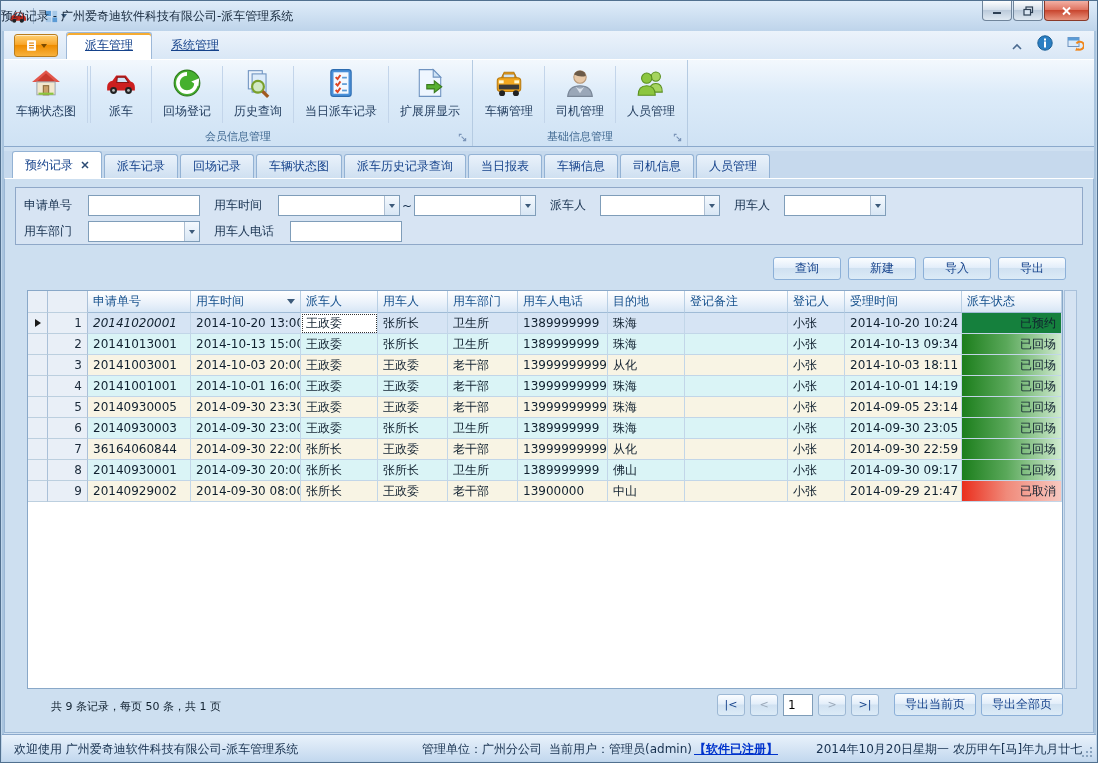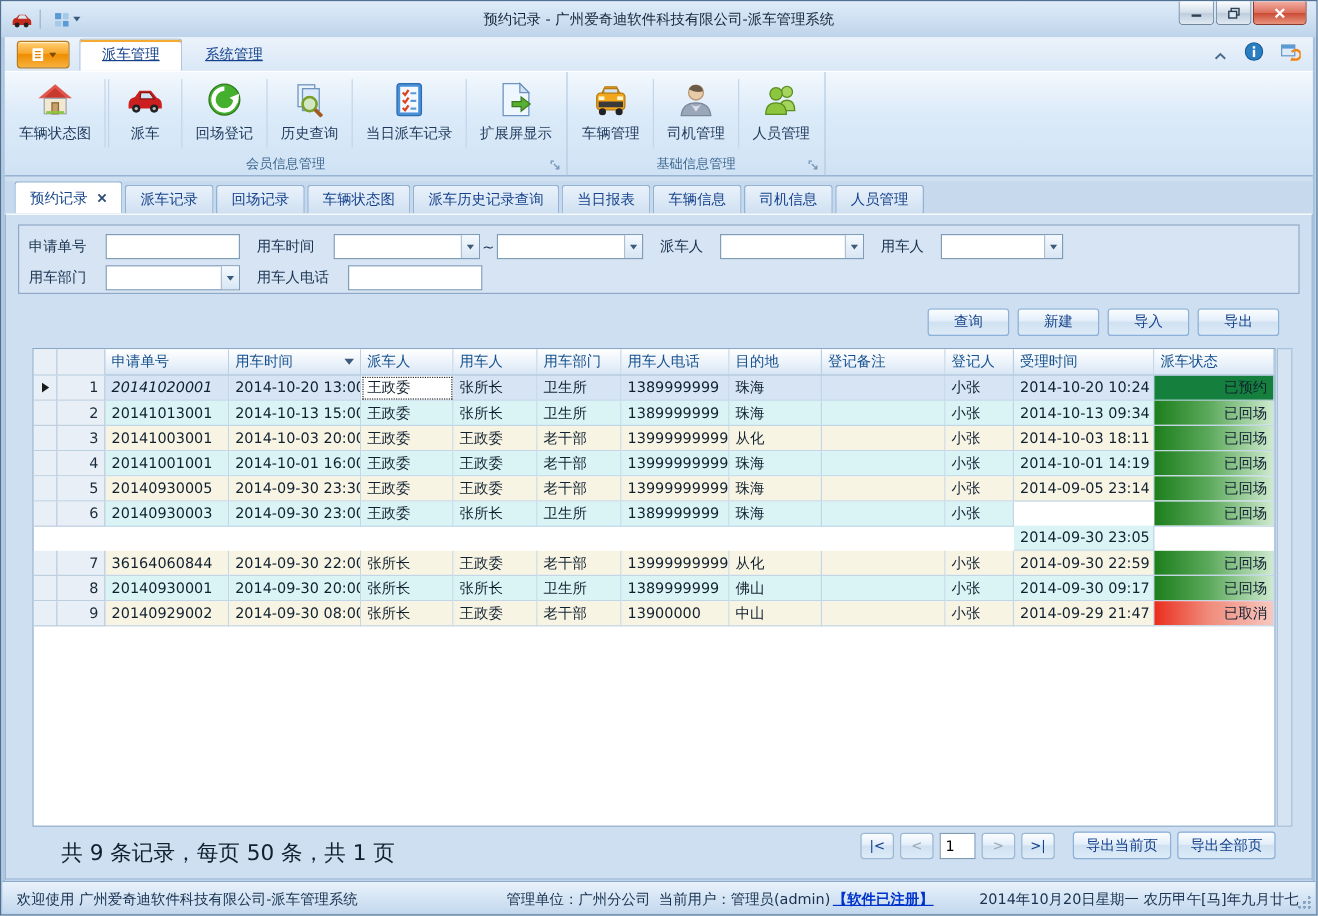--- a/index.html
+++ b/index.html
@@ -6,21 +6,21 @@
   *{box-sizing:border-box;}
   .window{position:relative;width:1098px;height:763px;background:#bfd5ea;border:1px solid #51708f;overflow:hidden;}
   .frame{position:absolute;inset:1px;border:2px solid #a9c4de;background:#cfe0f1;}
 
   
   .titlebar{position:absolute;left:0;top:0;right:0;height:30px;background:linear-gradient(#dfecf9,#bed4ea);display:flex;align-items:center;}
   .app-icon{margin-left:8px;width:18px;height:16px;display:flex;align-items:center;}
   .qat-sep{width:1px;height:16px;background:#9ab2cc;margin:0 6px;}
   .qat-btn{display:flex;align-items:center;gap:2px;padding:2px 4px;border-radius:3px;}
   .dd-arrow{width:0;height:0;border-left:3px solid transparent;border-right:3px solid transparent;border-top:4px solid #3c5a7a;}
-  .title-text{position:absolute;left:0;right:0;text-align:center;font-size:12px;color:#14263a;pointer-events:none;}
+  .title-text{position:absolute;left:0;right:0;font-size:12px;color:#14263a;pointer-events:none;}
   .win-controls{position:absolute;right:8px;top:0;display:flex;}
   .win-btn{width:30px;height:20px;border:1px solid #70859b;border-top:none;background:linear-gradient(#fdfefe,#d2dde9 50%,#bccbdb 50%,#dfe9f2);display:flex;align-items:center;justify-content:center;border-radius:0 0 4px 4px;margin-left:1px;}
   .win-btn.close{width:45px;background:linear-gradient(#f3b0a4,#dd6f5c 50%,#c94730 50%,#e8947f);border-color:#8a3a2a;}
 
   
   .tabrow{position:absolute;left:3px;right:3px;top:30px;height:28px;background:linear-gradient(#ecf3fb,#d9e7f6);display:flex;align-items:flex-end;}
   .app-button{width:44px;height:23px;margin:0 8px 0 10px;border-radius:3px;border:1px solid #b97d1e;background:linear-gradient(#ffd072,#f8a72c 45%,#ef8d00 50%,#f7b23e);display:flex;align-items:center;justify-content:center;gap:3px;box-shadow:inset 0 1px 0 rgba(255,255,255,.6);margin-bottom:2px;}
   .ribbon-tab{padding:4px 18px 5px;font-size:12px;color:#15428b;border:1px solid transparent;border-bottom:none;border-radius:3px 3px 0 0;cursor:default;text-decoration:underline;}
   .ribbon-tab.active{background:#fff;border-color:#9db8d8;box-shadow:inset 0 2px 0 #f5ab32;}
   .tabrow-right{position:absolute;right:10px;bottom:4px;display:flex;align-items:center;gap:14px;}
@@ -61,21 +61,21 @@
   .ghead .gcell{height:22px;background:linear-gradient(#ffffff,#e9f1fa 60%,#d7e6f5);color:#15508c;border-right:1px solid #b9cfe4;border-bottom:1px solid #9fbbd6;position:relative;}
   .gbody .gcell{height:21px;}
   .gcell.numc,.gcell.indc{background:#e9eff7;border-right:1px solid #aac0d8;border-bottom:1px solid #bccfdf;justify-content:flex-end;color:#1b2a3a;}
   .gcell.indc{justify-content:center;padding:0 2px;}
   .ind-arrow{width:0;height:0;border-top:4px solid transparent;border-bottom:4px solid transparent;border-left:6px solid #1a1a1a;}
   .gcell.right{justify-content:flex-end;}
   .gcell.focused{background:#fff !important;outline:1px dotted #333;outline-offset:-2px;}
   .sort-arrow{position:absolute;right:5px;width:0;height:0;border-left:4px solid transparent;border-right:4px solid transparent;border-top:5px solid #3c5a7a;}
   .vscroll{position:absolute;left:1059px;top:111px;width:13px;height:399px;background:#d5e3f2;border:1px solid #a8c0da;}
 
-  .grid-footer-summary{position:absolute;left:46px;top:520px;font-size:18px;color:#10202f;}
+  .grid-footer-summary{position:absolute;left:46px;top:520px;font-size:11px;color:#10202f;}
   .pager{position:absolute;right:30px;top:514px;display:flex;align-items:center;gap:5px;}
   .pbtn{width:28px;height:22px;font-size:11px;display:flex;align-items:center;justify-content:center;color:#15428b;background:linear-gradient(#fbfdff,#e3eefa 45%,#d0e1f1 50%,#dcebf7);border:1px solid #9db8d4;border-radius:3px;}
   .pbtn.disabled{color:#9aa8b8;}
   .page-input{width:30px;height:22px;border:1px solid #7f9db9;font-size:12px;text-align:left;padding:0 4px;font-family:inherit;}
   .pexp{margin-left:10px;}
 
   
   .statusbar{position:absolute;left:1px;right:1px;bottom:1px;height:27px;background:linear-gradient(#e9f2fb,#c3d8ee);border-top:1px solid #8ba9cc;font-size:12px;color:#17314f;}
   .sb-item{position:absolute;top:6px;white-space:nowrap;}
   .sb-link{color:#0033cc;text-decoration:underline;font-weight:bold;}
@@ -521,21 +521,21 @@
             <div class="gcell numc">6</div>
             <div class="gcell" style="background: rgb(218, 244, 246);">20140930003</div>
             <div class="gcell" style="background: rgb(218, 244, 246);">2014-09-30 23:00</div>
             <div class="gcell" style="background: rgb(218, 244, 246);">王政委</div>
             <div class="gcell" style="background: rgb(218, 244, 246);">张所长</div>
             <div class="gcell" style="background: rgb(218, 244, 246);">卫生所</div>
             <div class="gcell" style="background: rgb(218, 244, 246);">1389999999</div>
             <div class="gcell" style="background: rgb(218, 244, 246);">珠海</div>
             <div class="gcell" style="background: rgb(218, 244, 246);"></div>
             <div class="gcell" style="background: rgb(218, 244, 246);">小张</div>
-            <div class="gcell" style="background: rgb(218, 244, 246); margin-top: 20px;">2014-09-30 23:05</div>
+            <div class="gcell" style="background: rgb(218, 244, 246);">2014-09-30 23:05</div>
             <div class="gcell right" style="background: linear-gradient(90deg, rgb(28, 126, 28) 0%, rgb(90, 168, 90) 45%, rgb(207, 234, 207) 100%);">已回场</div>
           </div>
           <div class="grow" style="grid-template-columns: 20px 40px 103px 110px 77px 70px 70px 90px 77px 103px 57px 117px 100px;">
             <div class="gcell indc"></div>
             <div class="gcell numc">7</div>
             <div class="gcell" style="background: rgb(248, 244, 228);">36164060844</div>
             <div class="gcell" style="background: rgb(248, 244, 228);">2014-09-30 22:00</div>
             <div class="gcell" style="background: rgb(248, 244, 228);">张所长</div>
             <div class="gcell" style="background: rgb(248, 244, 228);">王政委</div>
             <div class="gcell" style="background: rgb(248, 244, 228);">老干部</div>

